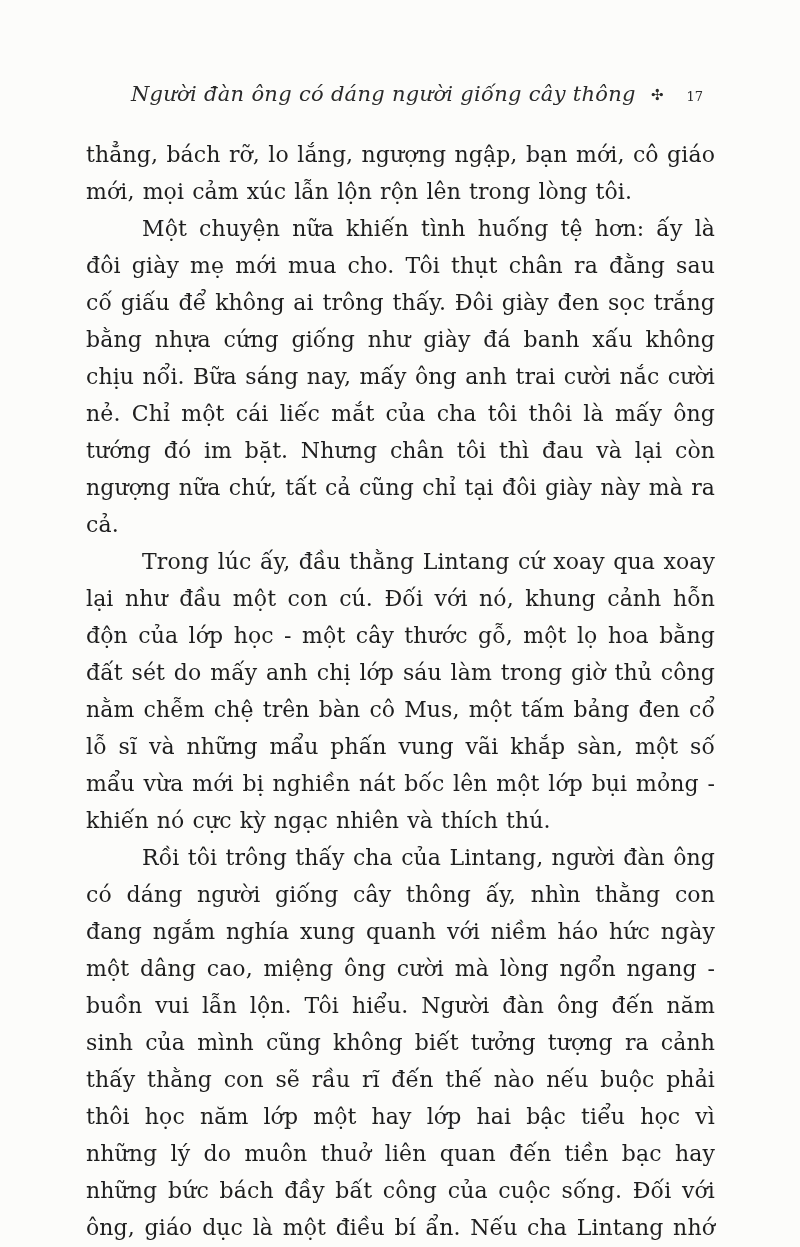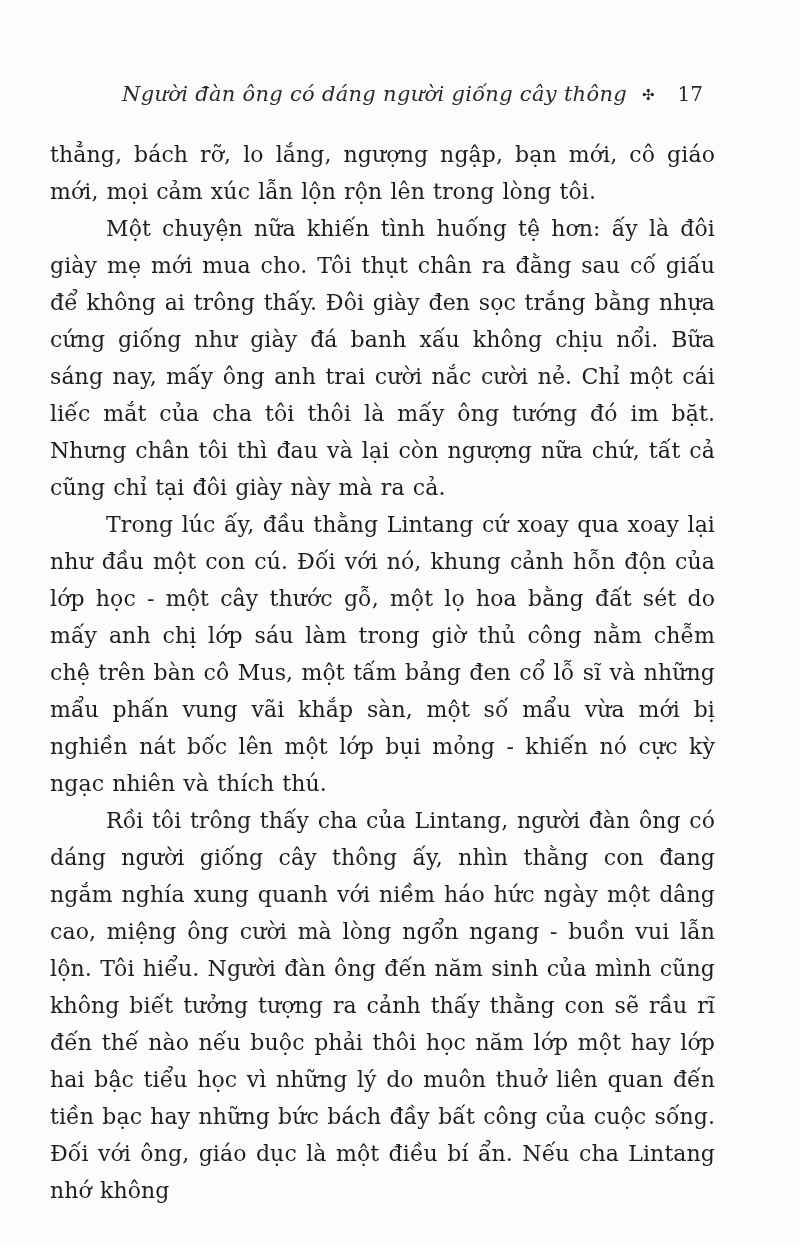--- a/index.html
+++ b/index.html
@@ -11,21 +11,21 @@
     height: 1247px;
     background: #fcfcfa;
     color: #1e1e1e;
     font-family: "DejaVu Serif", "Liberation Serif", serif;
     overflow: hidden;
   }
   .page {
     box-sizing: border-box;
     width: 800px;
     height: 1117px;
-    padding: 82px 85px 0 50px;
+    padding: 82px 85px 0 86px;
   }
   .running-head {
     display: flex;
     align-items: baseline;
     justify-content: flex-end;
     gap: 15px;
     margin-bottom: 30px;
     padding-right: 12px;
   }
   .running-title {
@@ -35,21 +35,21 @@
     color: #2a2a2a;
     white-space: nowrap;
   }
   .ornament {
     font-size: 15px;
     font-style: normal;
     color: #2a2a2a;
     transform: translateY(-1px);
   }
   .pagenum {
-    font-size: 20px;
+    font-size: 13px;
     margin-left: 8px;
     color: #2a2a2a;
   }
   .body-text p {
     margin: 0;
     font-size: 22px;
     line-height: 37px;
     text-align: justify;
     text-indent: 56px;
     letter-spacing: 0.1px;

